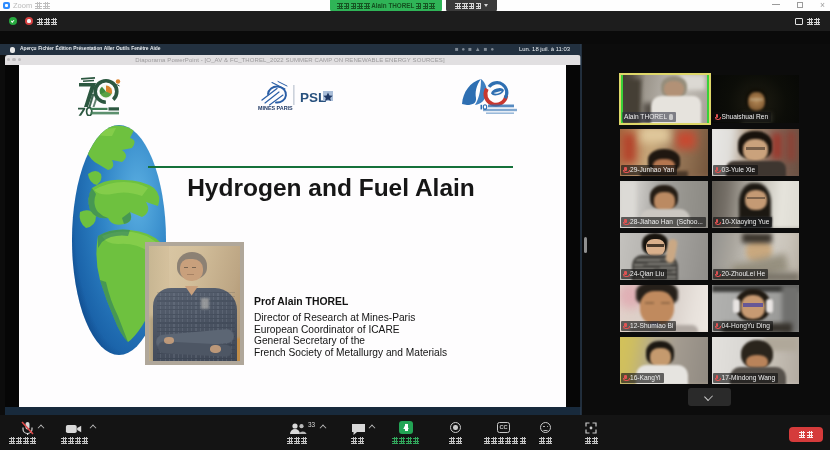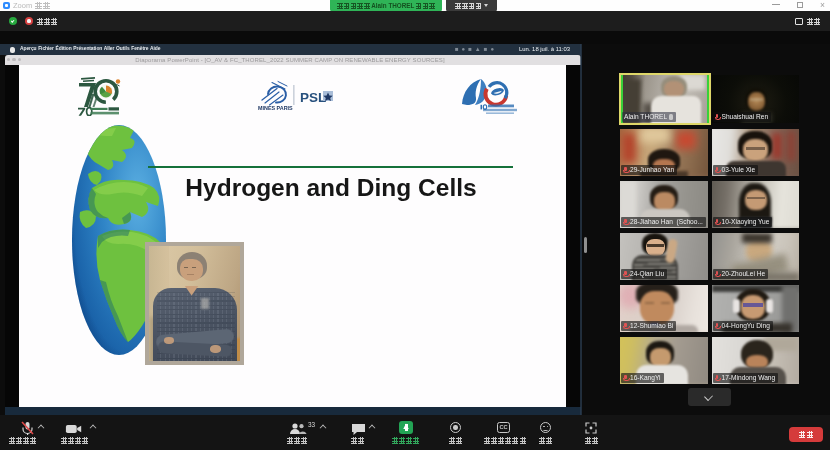--- a/index.html
+++ b/index.html
@@ -180,21 +180,21 @@
   <g fill="#2e6fb2" opacity=".8">
    <rect x="28" y="26.5" width="26" height="2.8"></rect>
    <rect x="23" y="30.8" width="34" height="2.4" opacity=".75"></rect>
    <rect x="26" y="34.4" width="28" height="1.6" opacity=".6"></rect>
   </g>
  </svg>
 
 
  <div class="ab" style="left:129px;top:100.5px;width:365px;height:2.6px;background:#15713a"></div>
 
- <div class="ab" style="left:112px;top:109px;width:400px;text-align:center;color:#161616;font-weight:bold;font-size:24.5px">Hydrogen and Ding Cells</div>
+ <div class="ab" style="left:112px;top:109px;width:400px;text-align:center;color:#161616;font-weight:bold;font-size:24.5px">Hydrogen and Fuel Alain</div>
 
  <div class="ab" style="left:126px;top:177px;width:99px;height:123px;background:#b0a79a;padding:3.6px">
   <div style="position:relative;width:100%;height:100%;overflow:hidden">
    <div class="ab" style="left:0;top:0;width:100%;height:100%;background:linear-gradient(105deg,#dccaa8 0%,#d3bf9b 40%,#bda684 78%,#ab8f6b 100%)"></div>
    <div class="ab" style="left:0;top:0;width:22%;height:100%;background:linear-gradient(90deg,#c3b28e,#d3bf9b 90%);opacity:.8"></div>
    <div class="ab" style="left:64%;top:80%;width:38%;height:22%;background:#bf8c48;border-radius:5px 0 0 0;filter:blur(1px)"></div>
    <div class="ab" style="left:2%;top:62%;width:22%;height:40%;background:#8a7a5e;opacity:.45;filter:blur(2px)"></div>
 
    <div class="ab" style="left:28px;top:6px;width:30px;height:27px;background:#8c8174;border-radius:50% 50% 42% 42%;filter:blur(.6px)"></div>
    <div class="ab" style="left:31px;top:13px;width:23px;height:22px;background:#c9a07c;border-radius:38% 44% 46% 50%;filter:blur(.5px)"></div>
@@ -206,20 +206,27 @@
    <div class="ab" style="left:36px;top:40px;width:14px;height:10px;background:#c9a07c;clip-path:polygon(0 0,100% 0,50% 100%);filter:blur(.4px)"></div>
    <div class="ab" style="left:52px;top:52px;width:8px;height:11px;background:#d8d4ca;opacity:.5;filter:blur(1px)"></div>
 
    <div class="ab" style="left:7px;top:86px;width:78px;height:14px;background:#5c6674;border-radius:8px;transform:rotate(-5deg);filter:blur(.6px)"></div>
    <div class="ab" style="left:9px;top:97px;width:74px;height:12px;background:#4d5664;border-radius:8px;transform:rotate(3deg);filter:blur(.6px)"></div>
    <div class="ab" style="left:15px;top:91px;width:10px;height:7px;background:#c9a07c;border-radius:45%;filter:blur(.6px);opacity:.9"></div>
    <div class="ab" style="left:61px;top:99px;width:11px;height:8px;background:#c9a07c;border-radius:45%;filter:blur(.7px);opacity:.9"></div>
   </div>
  </div>
 
+ <div class="ab" style="left:235px;top:231px;font-size:10.2px;line-height:11.4px;color:#131313">
+  <div style="font-weight:bold;margin-bottom:5px;font-size:10.4px">Prof Alain THOREL</div>
+  Director of Research at Mines-Paris<br>
+  European Coordinator of ICARE<br>
+  General Secretary of the<br>
+  French Society of Metallurgy and Materials
+ </div>
 </div>
 
 <div class="ab" style="left:5px;top:407px;width:576px;height:8px;background:#182a3c"></div>
 
 <div class="ab" style="left:580px;top:44px;width:2.4px;height:371px;background:#2c3e52;opacity:.7"></div>
 
 <div class="ab" style="left:584px;top:237px;width:3px;height:16px;background:#8f8f8f;border-radius:2px"></div>
 
 <div class="ab" style="left:0;top:415px;width:830px;height:35px;background:#141414"></div>
 

